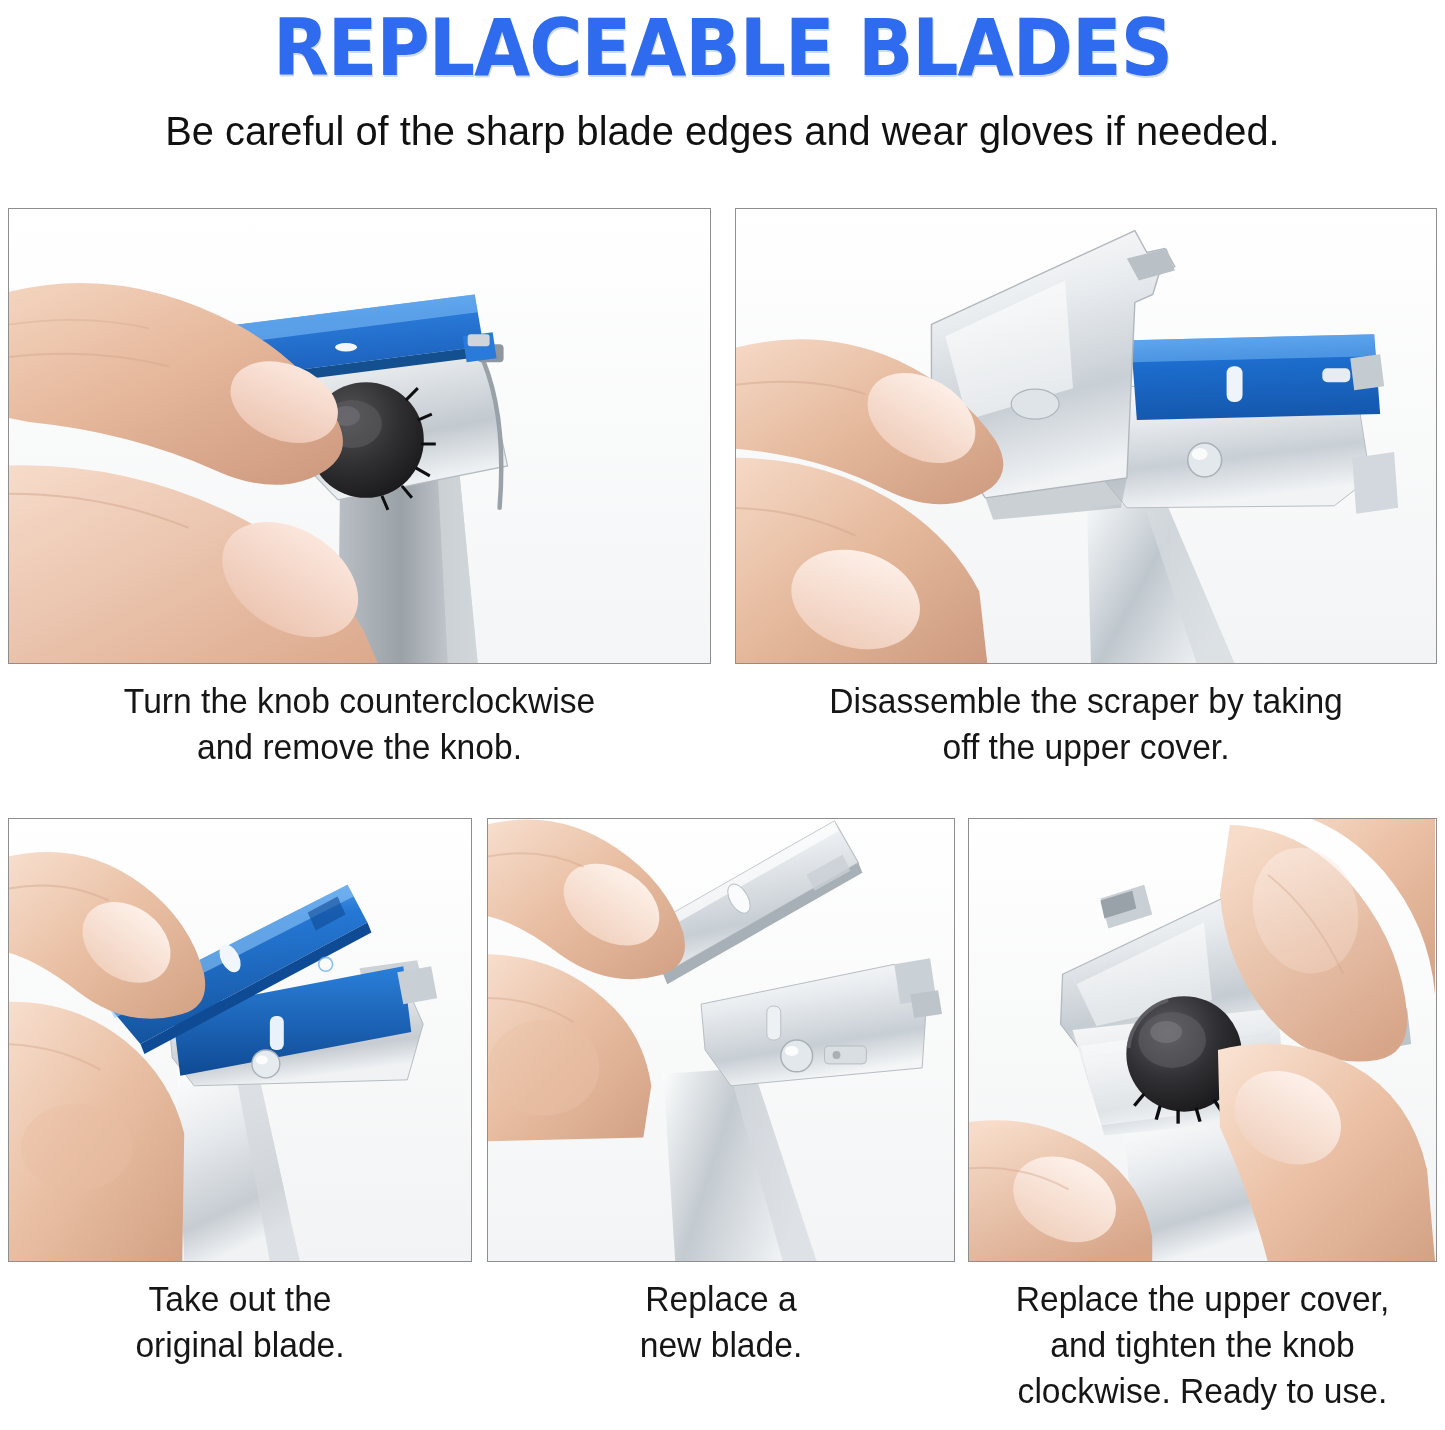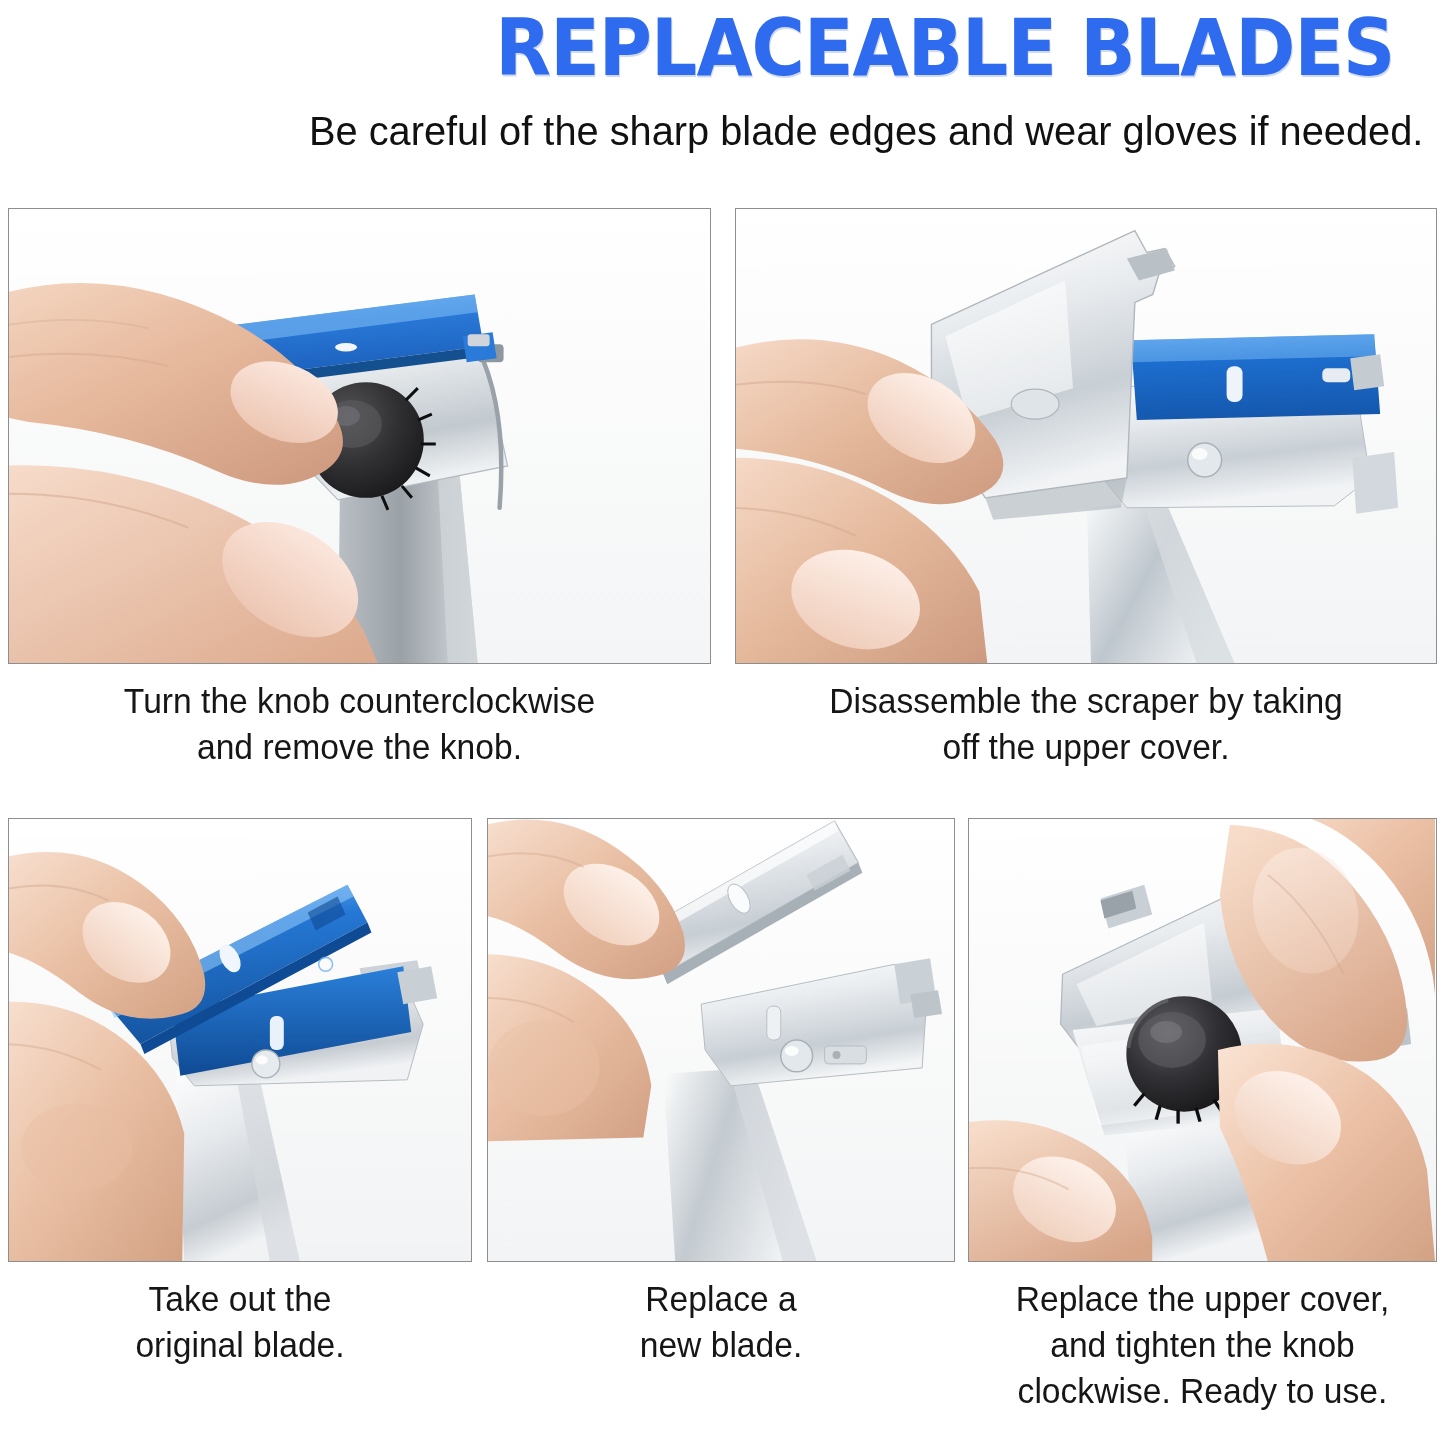--- a/index.html
+++ b/index.html
@@ -6,21 +6,21 @@
   body{
     width:1445px;height:1430px;
     background:#ffffff;
     font-family:"Liberation Sans","DejaVu Sans",sans-serif;
     overflow:hidden;
     position:relative;
   }
   .infographic{position:relative;width:1445px;height:1430px;background:#fff;}
 
   
-  .header{width:100%;text-align:right;}
+  .header{width:100%;text-align:center;}
   .main-title{
     font-family:"DejaVu Sans","Liberation Sans",sans-serif;
     font-weight:bold;
     font-size:78px;
     line-height:84px;
     letter-spacing:-1px;
     color:#2f6bee;
     margin:0;
     padding-top:6px;
     transform:scaleX(0.93);

